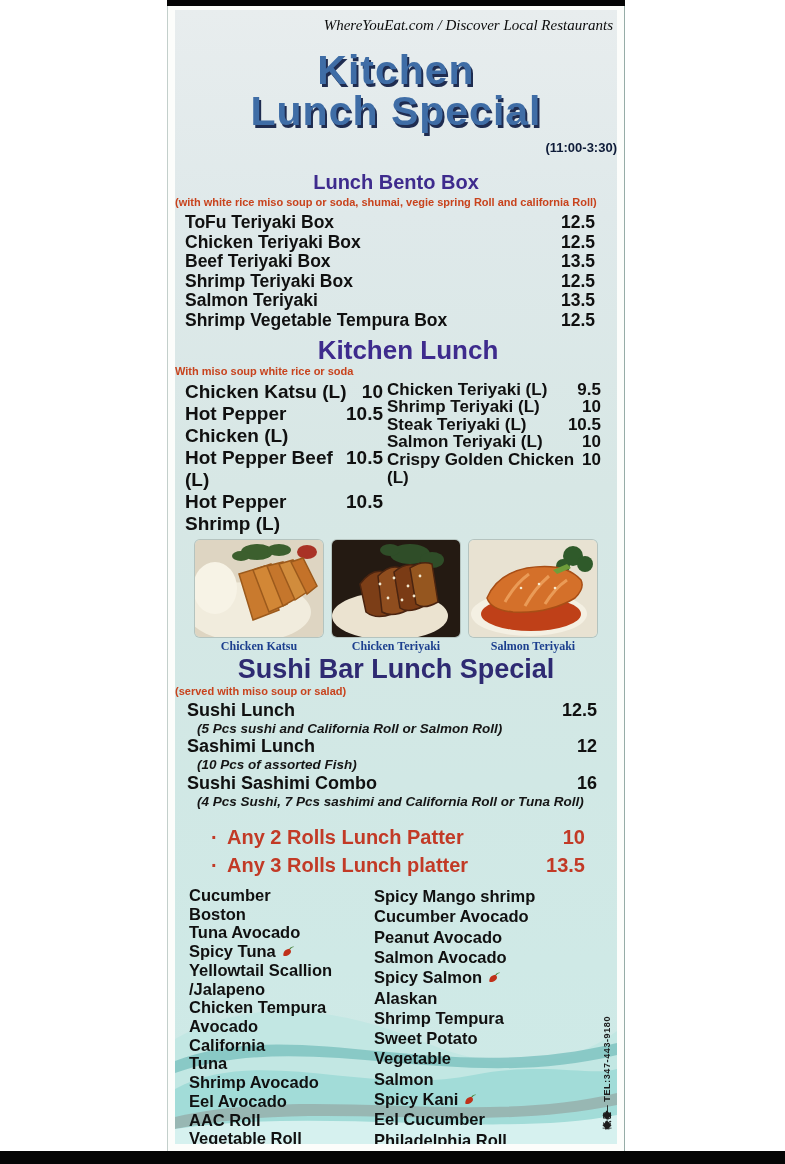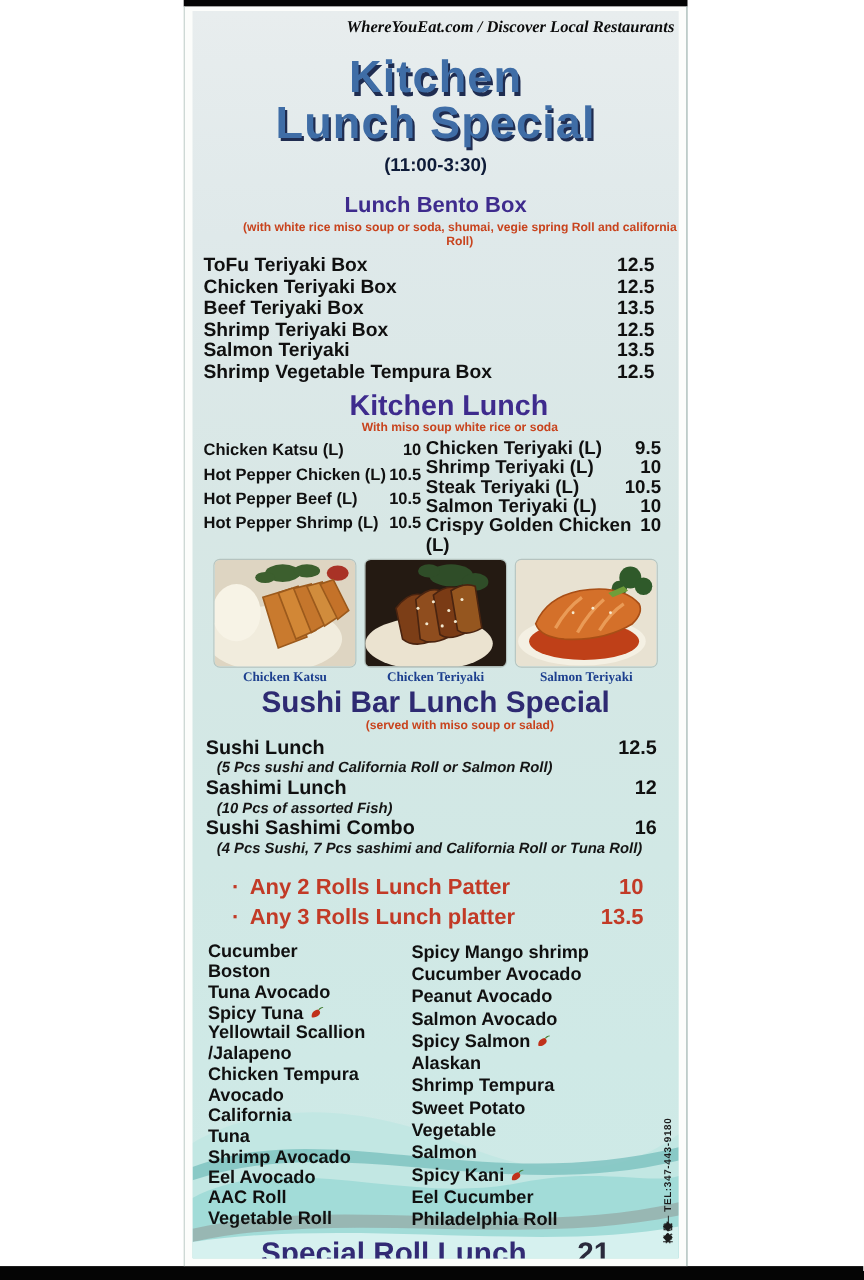--- a/index.html
+++ b/index.html
@@ -15,42 +15,42 @@
     background:#fcfdfb;border-left:1px solid #c3cfcb;border-right:1px solid #96aca7;
     box-sizing:border-box;padding:4px 7px 7px 7px;
   }
   .paper{
     width:100%;height:100%;position:relative;overflow:hidden;box-sizing:border-box;
     background:linear-gradient(180deg,#e8edee 0%,#dfe9ea 18%,#d7e7e5 42%,#d1e8e5 68%,#cdeae7 100%);
   }
   .content{position:relative;z-index:2;}
 
   .watermark{
-    text-align:right;font-family:"Liberation Serif", serif;font-style:italic;font-weight:bold;
+    text-align:right;font-family:"Liberation Serif", serif;font-style:italic;font-weight:normal;
     font-size:15px;color:#0b0b0b;padding:6px 4px 0 0;line-height:18px;
   }
   .big-title{
     text-align:center;font-weight:bold;font-size:41px;line-height:41px;letter-spacing:1px;
     color:#3f6da6;text-shadow:2px 3px 0 #1f2c50;margin-top:16px;
   }
-  .hours{text-align:center;font-size:17px;font-weight:bold;color:#0e1b38;margin-top:8px;}
+  .hours{text-align:right;font-size:13px;font-weight:bold;color:#0e1b38;margin-top:8px;}
 
   .sec-title{text-align:center;font-weight:bold;}
   .t-bento{font-size:20px;color:#3e2b8d;margin-top:13px;line-height:28px;}
   .t-kitchen{font-size:26px;color:#3e2b8d;margin-top:5px;line-height:29px;padding-left:24px;}
   .t-sushi{font-size:27px;color:#2e2a72;margin-top:1px;line-height:31px;}
-  .sec-note{text-align:center;font-size:11px;font-weight:bold;color:#c8431d;line-height:13px;padding-left:44px;}
+  .sec-note{font-size:11px;font-weight:bold;color:#c8431d;line-height:13px;}
 
   .bento-list{padding:4px 22px 0 10px;}
   .mrow{display:flex;justify-content:space-between;font-size:17.5px;font-weight:bold;color:#101010;line-height:19.6px;}
 
   .kcols{display:flex;padding:3px 4px 0 10px;}
   .kcol{display:flex;flex-direction:column;}
   .kcol-left{width:198px;}
-  .kcol-left .mrow{font-size:15px;line-height:22px;}
+  .kcol-left .mrow{font-size:19px;line-height:22px;}
   .kcol-right{width:214px;margin-left:4px;}
   .kcol-right .mrow{font-size:17px;line-height:17.6px;}
 
   .photos{display:flex;justify-content:center;gap:9px;margin-top:5px;}
   .photo{width:128px;height:97px;border-radius:5px;overflow:hidden;box-shadow:0 0 0 1px rgba(120,130,120,.35);}
   .captions{display:flex;justify-content:center;gap:9px;margin-top:2px;}
   .caption{width:128px;text-align:center;font-size:12px;font-weight:bold;color:#1c3f8e;line-height:14px;font-family:Liberation Serif, serif;}
 
   .sushi-list{padding:2px 20px 0 12px;}
   .srow-name{display:flex;justify-content:space-between;font-size:18px;font-weight:bold;color:#101010;line-height:21px;}

